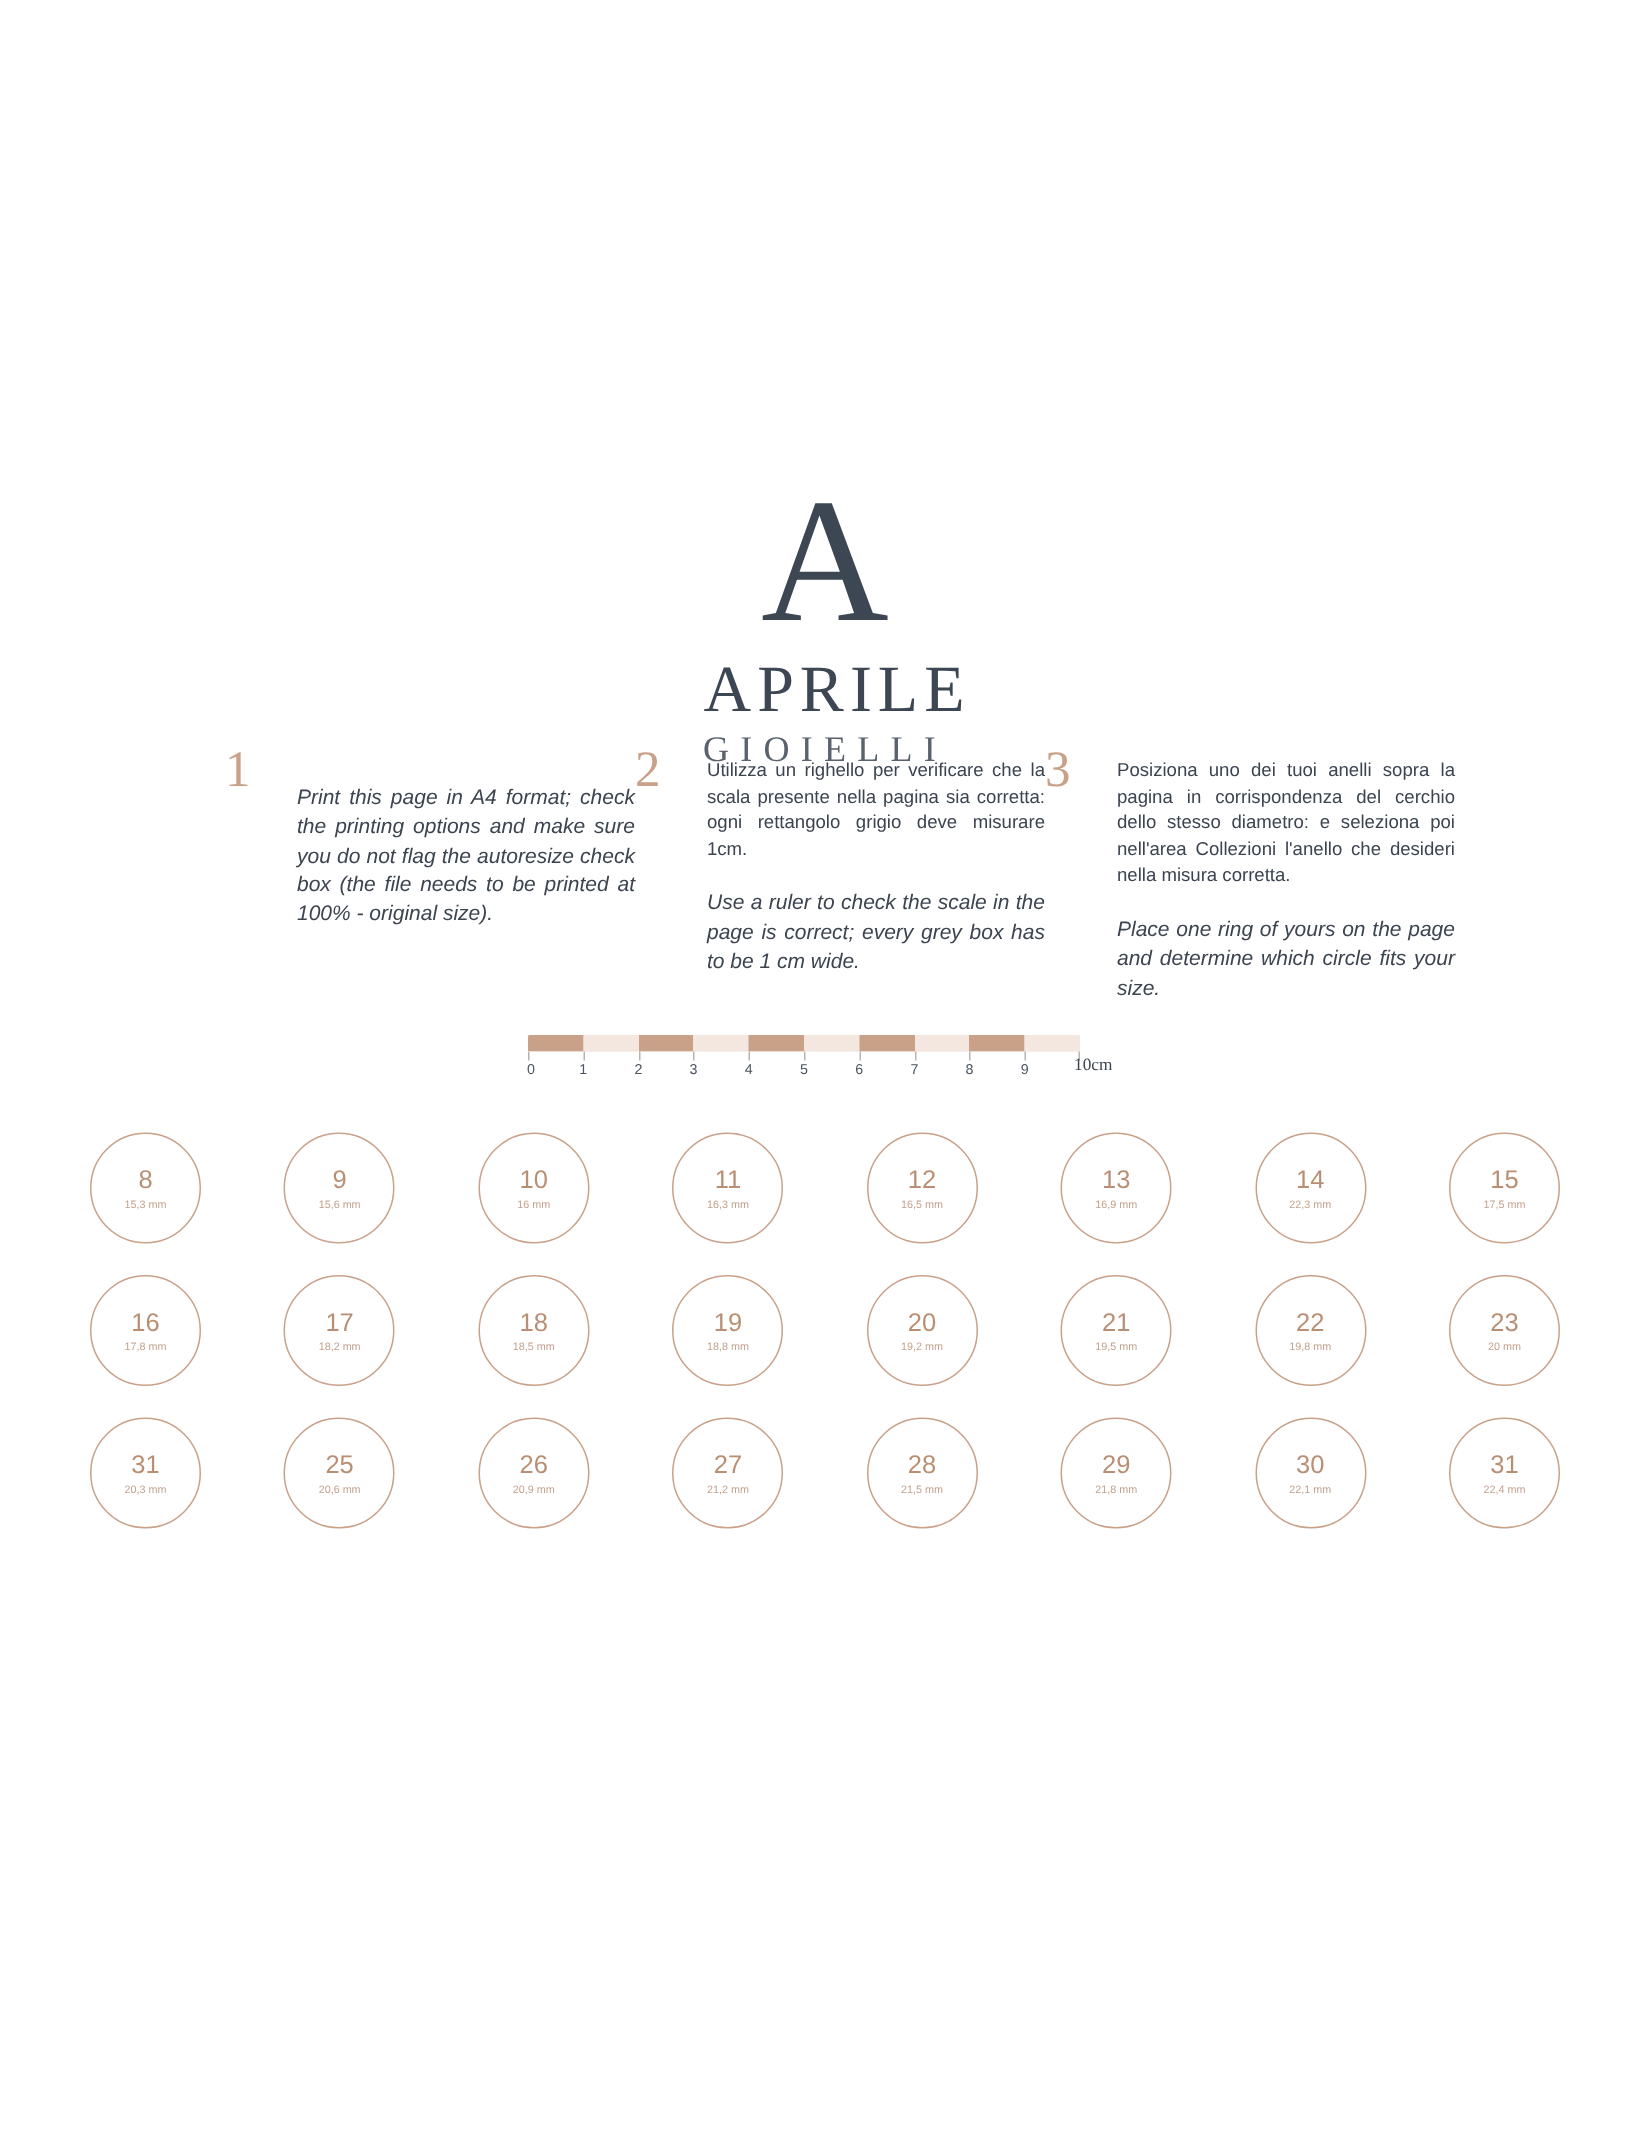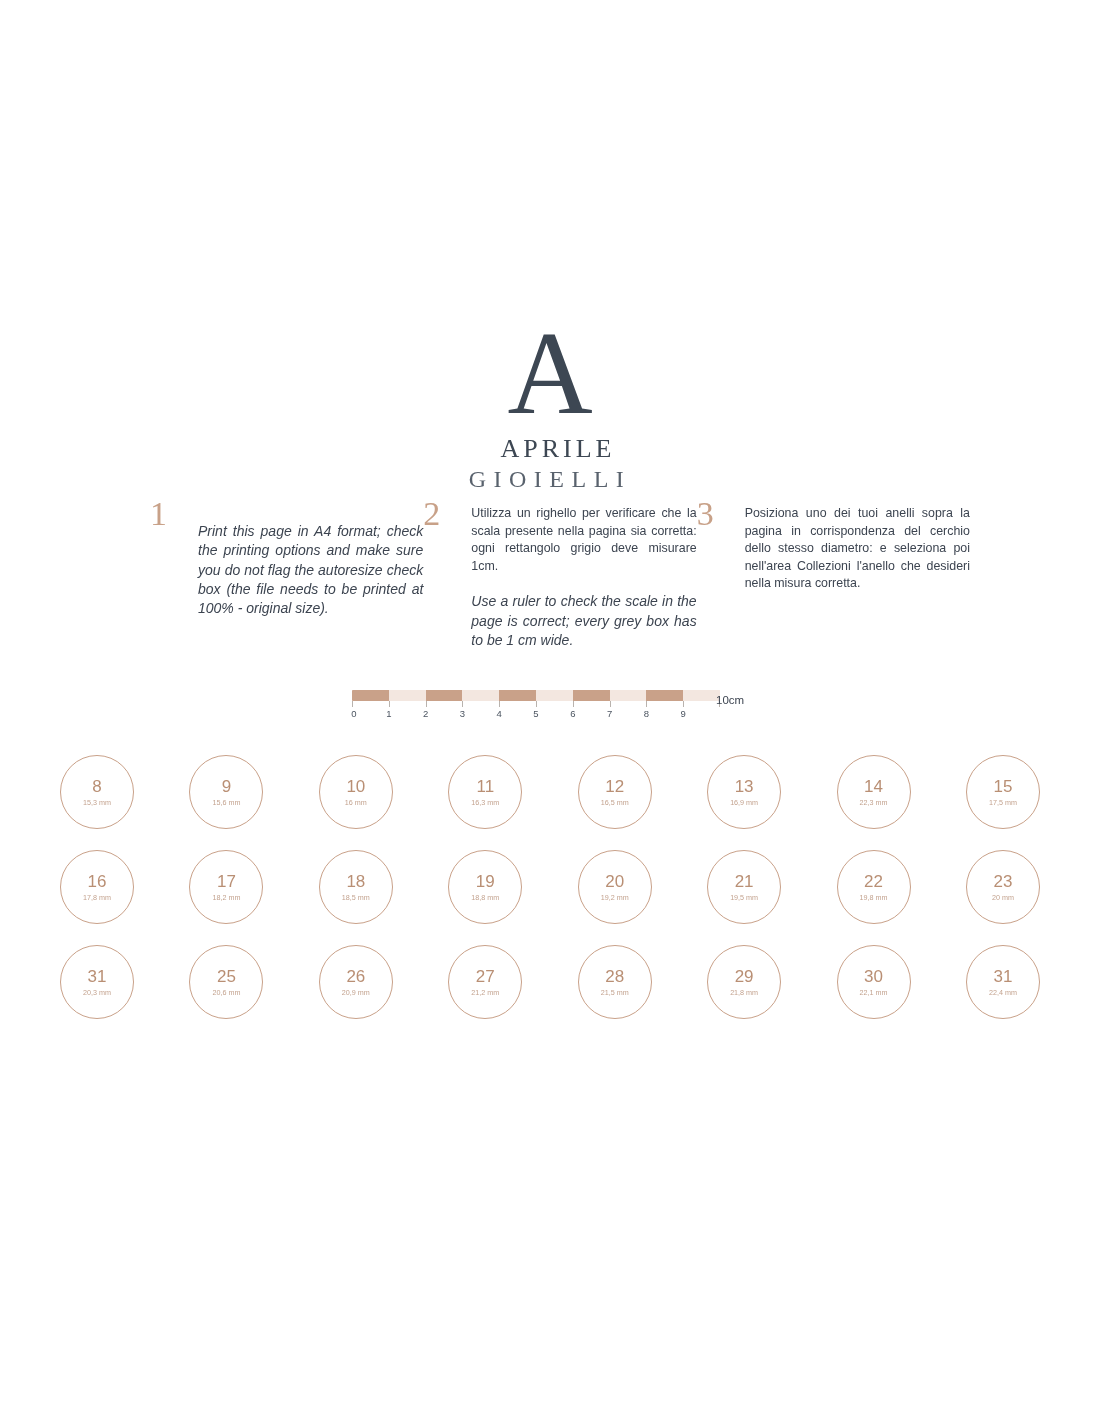--- a/index.html
+++ b/index.html
@@ -35,21 +35,21 @@
     font-size: 118px;
     line-height: 0.95;
     color: #3d4753;
     letter-spacing: 0;
     font-weight: 400;
     display: block;
     height: 112px;
   }
   .logo-name {
     font-family: "Liberation Serif", serif;
-    font-size: 26px;
+    font-size: 44px;
     letter-spacing: 4px;
     color: #3d4753;
     display: block;
     margin-top: 4px;
     margin-left: 16px;
   }
   .logo-sub {
     font-family: Liberation Serif, serif;
     font-size: 24px;
     letter-spacing: 7.5px;
@@ -144,22 +144,22 @@
     color: #4b5460;
   }
   .ruler-labels span {
     position: absolute;
     top: 0;
     transform: translateX(-50%);
   }
   .ruler-end {
     position: absolute;
     left: 364px;
-    top: 4px;
-    font-family: Liberation Sans, sans-serif;
+    top: 14px;
+    font-family: Liberation Serif, serif;
     font-size: 11.5px;
     color: #3c4450;
   }
 
   
   .grid {
     position: absolute;
     left: 60px;
     top: 755px;
     width: 980px;
@@ -215,20 +215,21 @@
 
     <div class="step">
       <div class="step-num">2</div>
       <p class="step-it">Utilizza un righello per verificare che la scala presente nella pagina sia corretta: ogni rettangolo grigio deve misurare 1cm.</p>
       <p class="step-en">Use a ruler to check the scale in the page is correct; every grey box has to be 1 cm wide.</p>
     </div>
 
     <div class="step">
       <div class="step-num">3</div>
       <p class="step-it">Posiziona uno dei tuoi anelli sopra la pagina in corrispondenza del cerchio dello stesso diametro: e seleziona poi nell'area Collezioni l'anello che desideri nella misura corretta.</p>
+      <p class="step-en">Place one ring of yours on the page and determine which circle fits your size.</p>
     </div>
 
   </div>
 
   <div class="ruler-wrap">
     <div class="ruler-bar">
       <div class="ruler-seg on"></div>
       <div class="ruler-seg off"></div>
       <div class="ruler-seg on"></div>
       <div class="ruler-seg off"></div>

